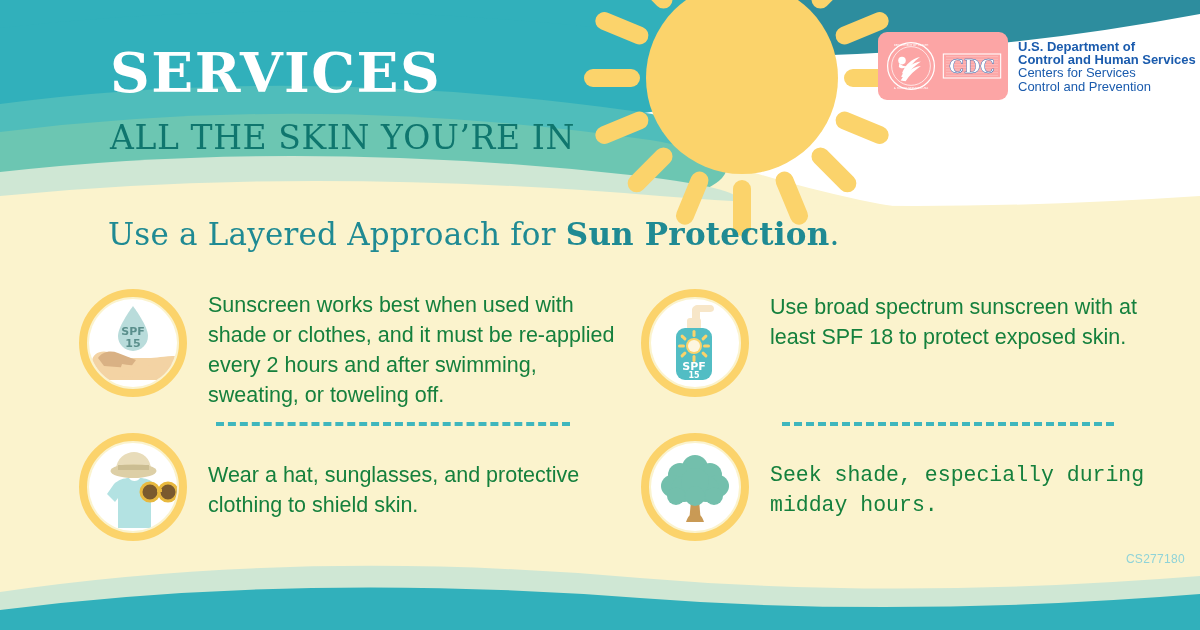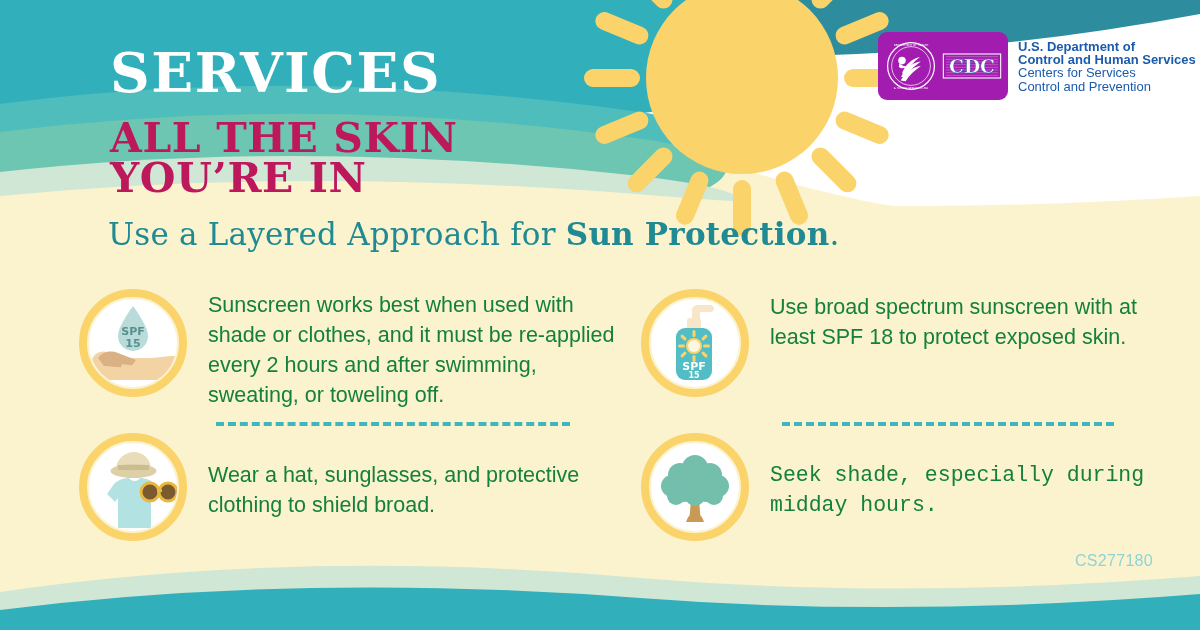--- a/index.html
+++ b/index.html
@@ -26,36 +26,36 @@
     font-family:"DejaVu Serif", serif;
     font-weight:bold;
     font-size:55px;
     line-height:58px;
     letter-spacing:1.5px;
     color:#ffffff;
     margin:0;
   }
   #sub-title{
     font-family:"DejaVu Serif", serif;
-    font-weight:bold;
-    font-size:41px;
+    font-weight:normal;
+    font-size:33px;
     line-height:40px;
     letter-spacing:0.6px;
-    color:#be185d;
+    color:#0f766e;
     margin:16px 0 0 0;
   }
 
   
   #cdc-logo{
     position:absolute;left:878px;top:32px;
     display:flex;align-items:flex-start;gap:10px;
   }
   #cdc-badge{
     width:130px;height:68px;border-radius:9px;
-    background:#a21caf;
+    background:#fca5a5;
     display:flex;align-items:center;gap:4px;
     padding:0 6px;box-sizing:border-box;
   }
   #cdc-seal{width:54px;height:54px;flex:0 0 auto;}
   #cdc-wordmark{flex:1 1 auto;height:44px;}
   #cdc-text{
     color:#1a5bad;
     font-size:13px;
     line-height:13.2px;
     padding-top:8px;
@@ -97,23 +97,23 @@
   #tip-3 .tip-text{padding-top:28px;}
 
   .divider{
     position:absolute;height:0;
     border-top:4px dashed #3fb6bd;
   }
   #divider-left{left:216px;top:422px;width:354px;}
   #divider-right{left:782px;top:422px;width:332px;}
 
   #cs-number{
-    position:absolute;right:47px;top:552px;
+    position:absolute;right:15px;top:552px;
     color:#8fd3d8;
-    font-size:16px;
+    font-size:12px;
     letter-spacing:0.3px;
   }
 </style>
 </head>
 <body>
 
 <div id="poster">
 
   <svg class="layer" viewBox="0 0 1200 630" preserveAspectRatio="none">
     <rect x="0" y="0" width="1200" height="630" fill="#fbf3cd"></rect>
@@ -309,21 +309,21 @@
                      L84 62 L76 70 L73 66 L73 96 L40 96 L40 66 L37 70 L29 62 Z" fill="#b3e2e2"></path>
           </g>
           <g>
             <circle cx="72" cy="60" r="9" fill="#7a5a2e" stroke="#e8b93f" stroke-width="3"></circle>
             <circle cx="90" cy="60" r="9" fill="#7a5a2e" stroke="#e8b93f" stroke-width="3"></circle>
             <rect x="79" y="57" width="5" height="3" fill="#e8b93f"></rect>
           </g>
         </g>
       </svg>
     </div>
-    <div class="tip-text">Wear a hat, sunglasses, and protective clothing to shield broad.</div>
+    <div class="tip-text">Wear a hat, sunglasses, and protective clothing to shield skin.</div>
   </div>
 
   <div class="tip" id="tip-3">
     <div class="tip-icon">
       <svg viewBox="0 0 110 110" width="110" height="110">
         <circle cx="55" cy="55" r="50" fill="none" stroke="#fbd36b" stroke-width="8"></circle>
         <circle cx="55" cy="55" r="44" fill="#ffffff"></circle>
         <clipPath id="clipD">
             <circle cx="55" cy="55" r="44"></circle>
           </clipPath>

